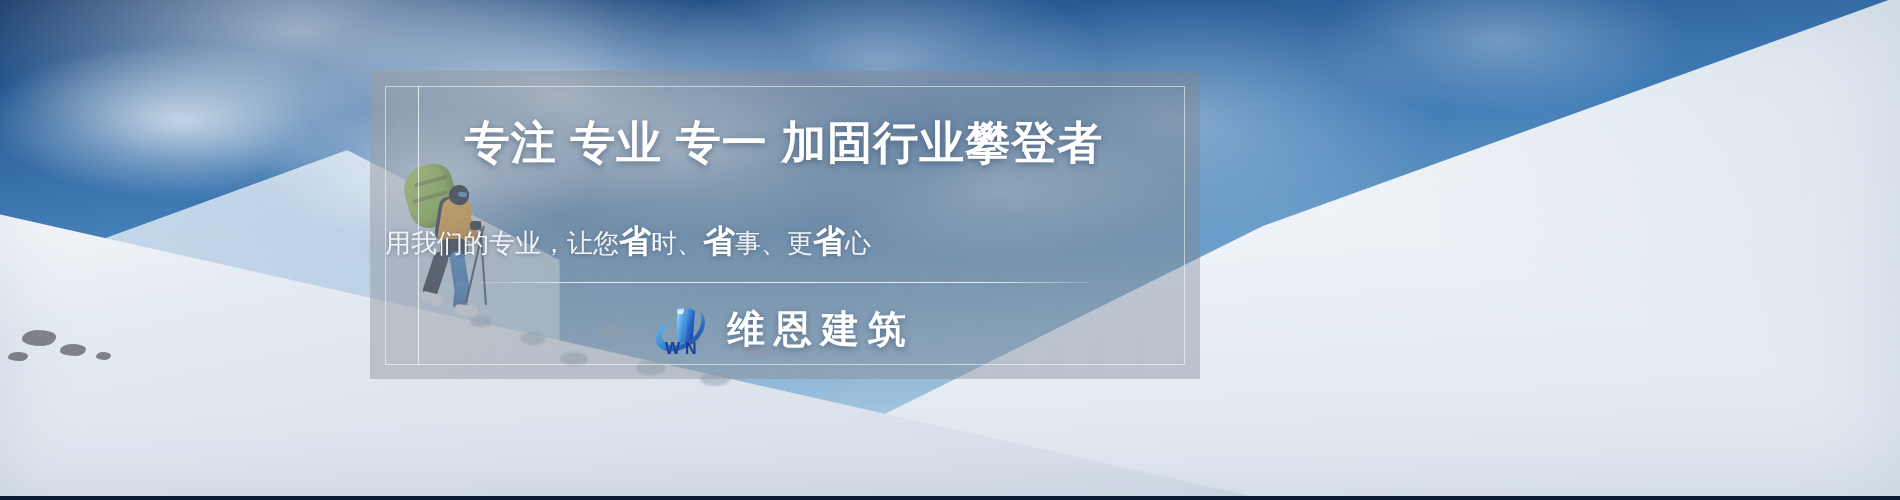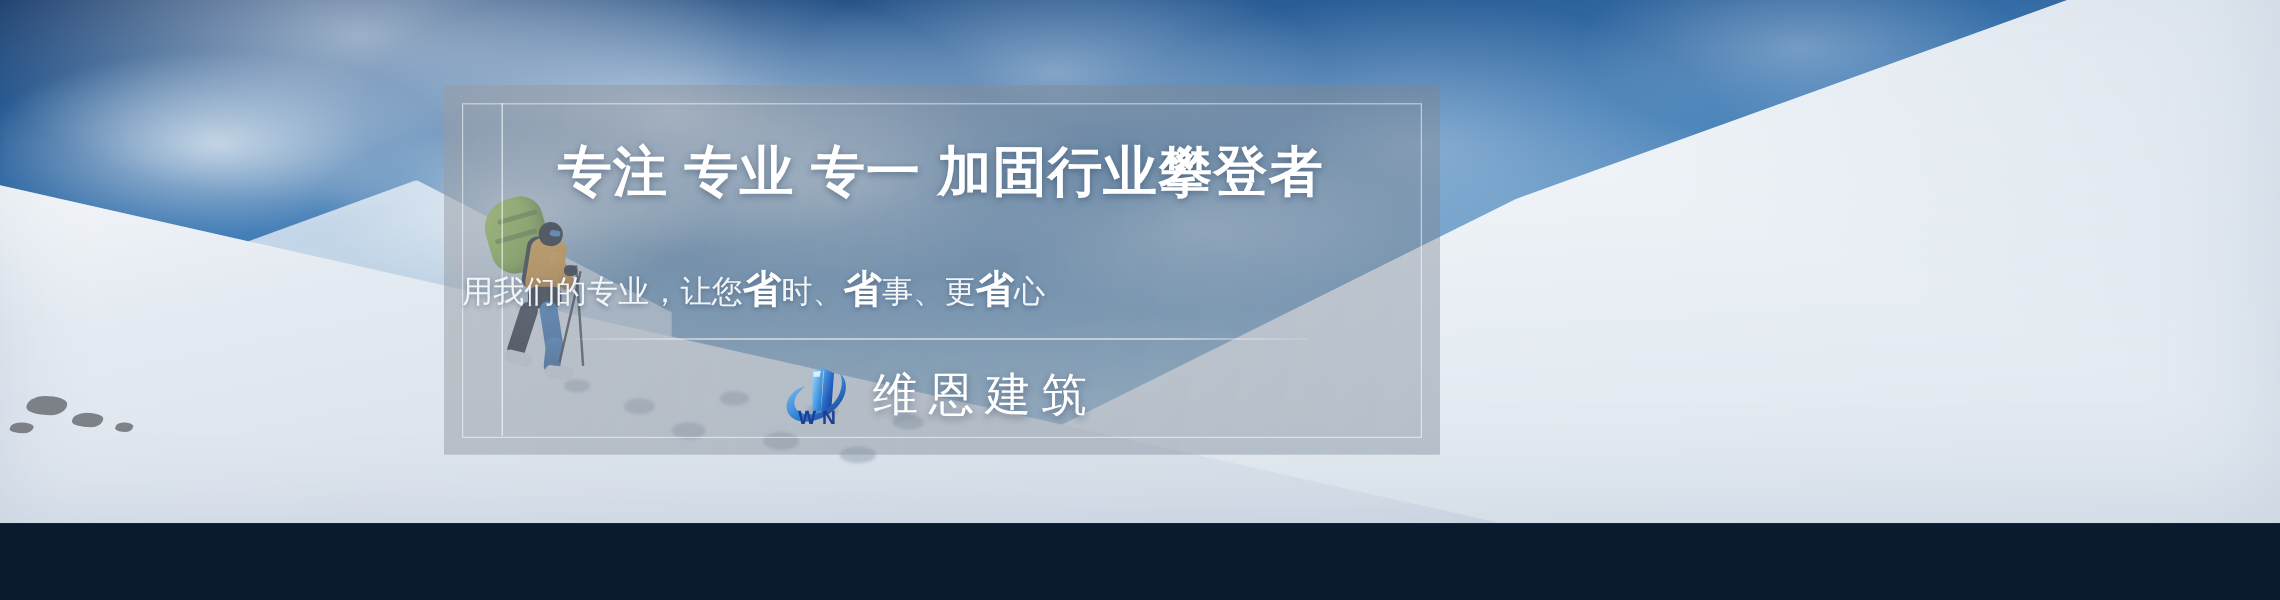--- a/index.html
+++ b/index.html
@@ -1,21 +1,21 @@
 <!DOCTYPE html>
 <html><head>
 <meta charset="utf-8">
 <style>
   html,body{margin:0;padding:0;}
   body{
     width:1900px;height:500px;overflow:hidden;
     font-family:"Liberation Sans","DejaVu Sans",sans-serif;
     background:#0a1a2f;
   }
-  .banner{position:relative;width:1900px;height:436px;overflow:hidden;}
+  .banner{position:relative;width:1900px;height:496px;overflow:hidden;}
 
   
   .sky{
     position:absolute;inset:0;
     background:
       radial-gradient(ellipse 520px 230px at 300px 30px, rgba(255,255,255,.55), rgba(255,255,255,0) 62%),
       radial-gradient(ellipse 430px 190px at 560px 95px, rgba(255,255,255,.62), rgba(255,255,255,0) 60%),
       radial-gradient(ellipse 360px 150px at 880px 60px, rgba(255,255,255,.40), rgba(255,255,255,0) 62%),
       radial-gradient(ellipse 420px 200px at 1180px 120px, rgba(255,255,255,.35), rgba(255,255,255,0) 62%),
       radial-gradient(ellipse 300px 120px at 1500px 40px, rgba(255,255,255,.30), rgba(255,255,255,0) 62%),
@@ -127,21 +127,21 @@
     position:absolute;left:95px;top:196px;width:610px;height:1px;
     background:linear-gradient(90deg, rgba(255,255,255,.15), rgba(255,255,255,.85) 18%, rgba(255,255,255,.85) 82%, rgba(255,255,255,.15));
   }
 
   .brandrow{
     position:absolute;left:0;top:214px;width:798px;height:58px;
     display:flex;align-items:center;justify-content:center;gap:16px;
   }
   .logo-mark{position:relative;width:58px;height:54px;flex:0 0 auto;}
   .brand-name{
-    font-size:38px;font-weight:normal;color:#ffffff;letter-spacing:9px;
+    font-size:38px;font-weight:bold;color:#ffffff;letter-spacing:9px;
     text-shadow:0 2px 6px rgba(30,50,80,.45);white-space:nowrap;
   }
 </style>
 </head>
 <body>
 
 <div class="banner">
 
   <div class="sky"></div>
   <div class="cloudband"></div>

